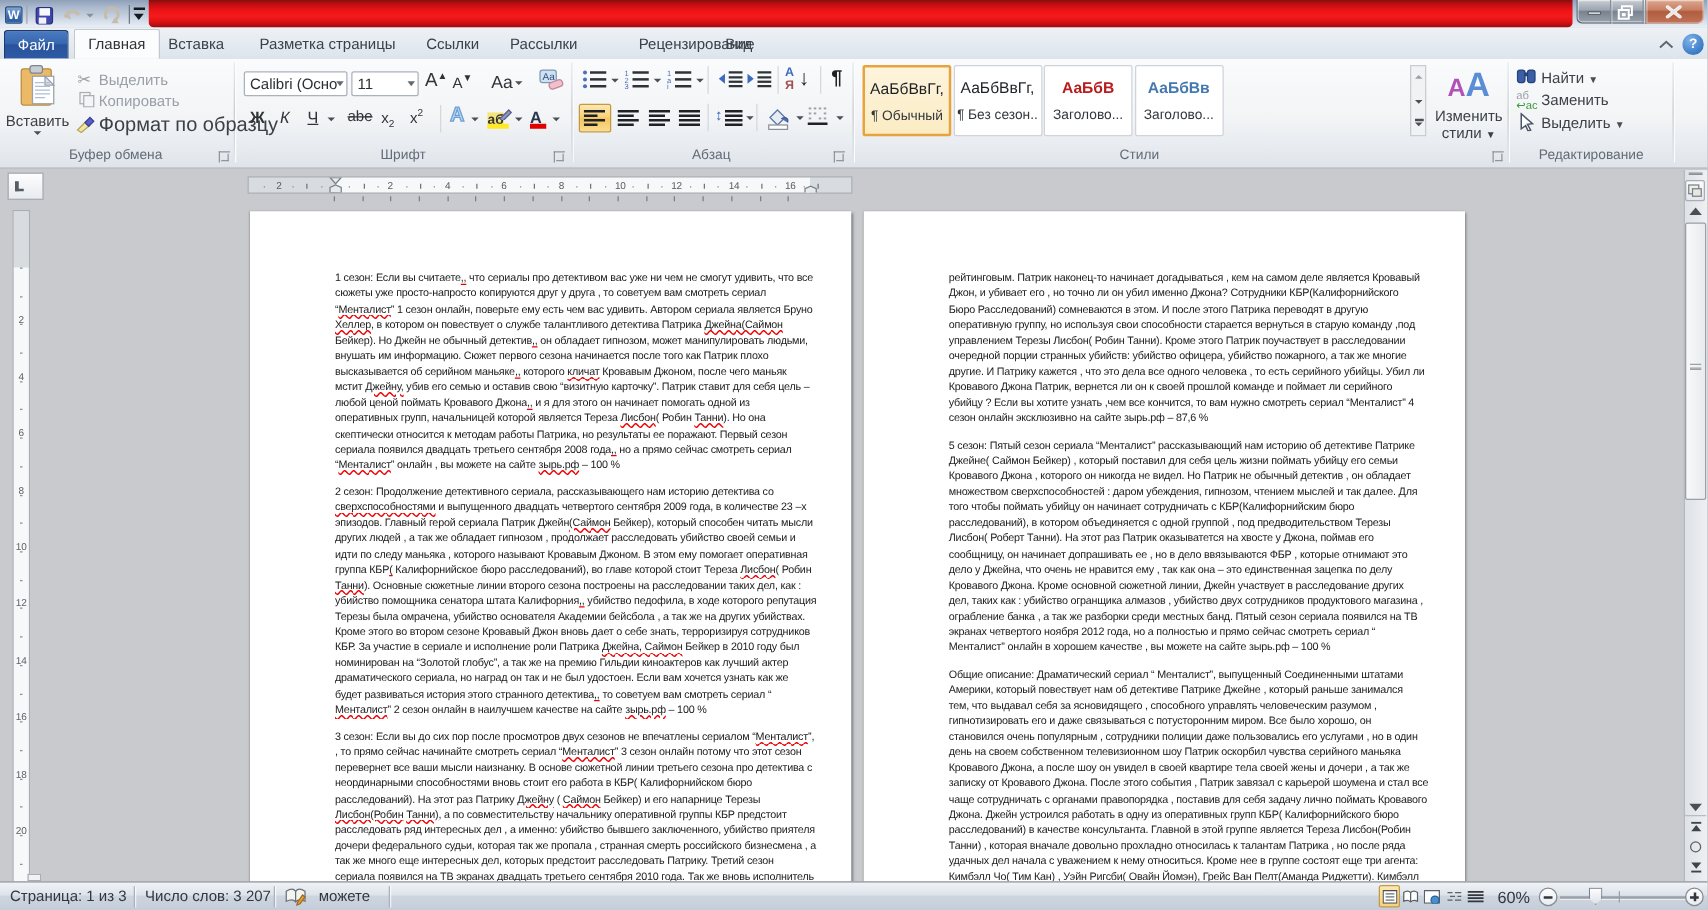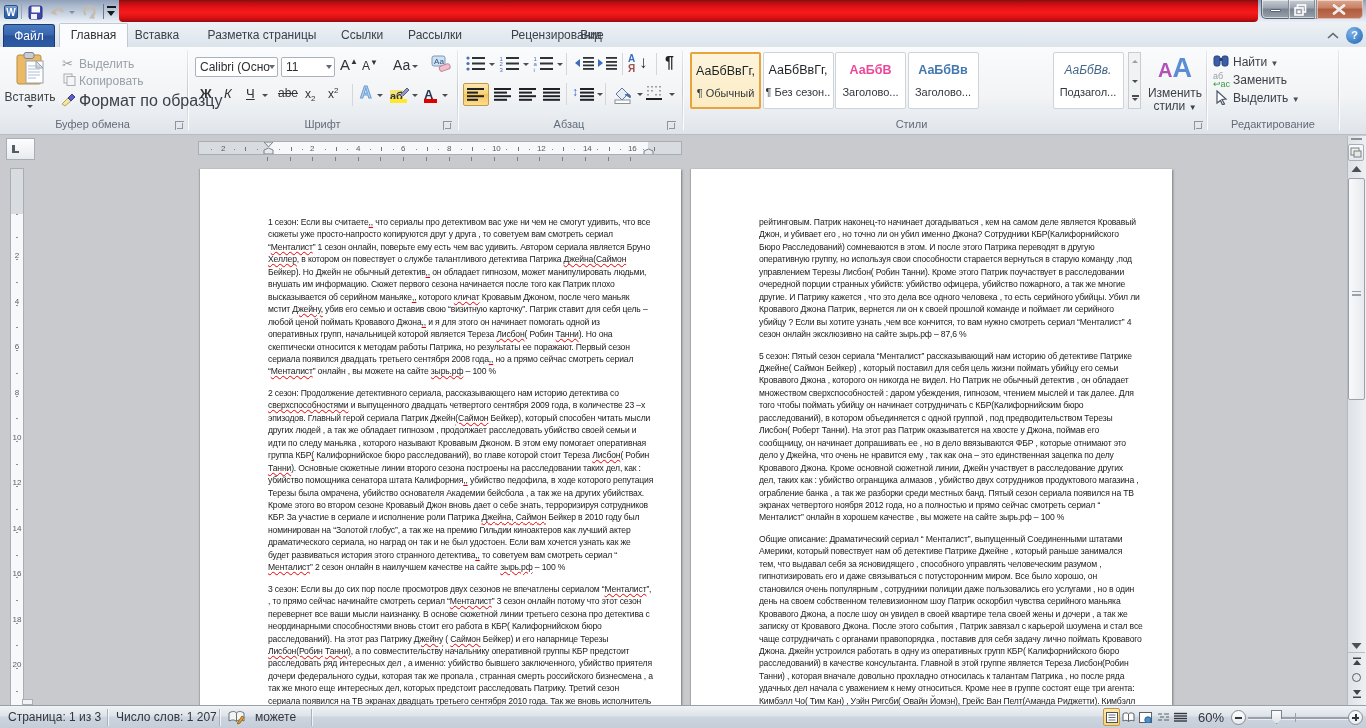--- a/index.html
+++ b/index.html
@@ -282,30 +282,26 @@
 <div class="glaunch" style="left:667px;"></div>
 <div class="stcard" style="left:690.0px;border:2px solid #e8a33d;background:linear-gradient(180deg,#fdf4dd,#fbecc3);">
 <div class="stprev" style="color:#1e2226;">АаБбВвГг,</div>
 <div class="stname">¶ Обычный</div>
     </div>
 <div class="stcard" style="left:762.5px;">
 <div class="stprev" style="color:#1e2226;">АаБбВвГг,</div>
 <div class="stname">¶ Без сезон...</div>
     </div>
 <div class="stcard" style="left:835.0px;">
-<div class="stprev" style="color:#ec4899;font-weight:bold;">АаБбВ</div>
+<div class="stprev" style="color:#b91c1c;font-weight:bold;">АаБбВ</div>
 <div class="stname">Заголово...</div>
     </div>
 <div class="stcard" style="left:907.5px;">
 <div class="stprev" style="color:#4478b0;font-weight:bold;">АаБбВв</div>
 <div class="stname">Заголово...</div>
-    </div>
-<div class="stcard" style="left:1052.5px;">
-<div class="stprev" style="color:#44668c;font-style:italic;font-size:12px;">АаБбВв.</div>
-<div class="stname">Подзагол...</div>
     </div>
 <div class="abs" style="left:1128px;top:5px;width:13px;height:57px;background:#f0f2f4;border:1px solid #c8cdd3;">
 <div class="dropar abs" style="left:3px;top:7px;transform:rotate(180deg);border-top-color:#9aa0a8;"></div>
 <div class="dropar abs" style="left:3px;top:27px;"></div>
 <div class="abs" style="left:3px;top:42px;width:7px;height:1.5px;background:#4a4f56;"></div>
       <div class="dropar abs" style="left:3px;top:45px;"></div>
 </div>
 <div class="abs" style="left:1150px;top:6px;width:50px;height:40px;text-align:center;"><span style="font-size:20px;font-weight:bold;color:#b052b8;">А</span><span style="font-size:27px;font-weight:bold;color:#5b8dd4;">А</span></div>
 <div class="btnlbl" style="left:1140px;top:40px;width:70px;text-align:center;font-size:12px;line-height:13px;">Изменить<br>стили <span style="font-size:8px;">▼</span></div>
 <div class="glabel" style="left:684px;width:455px;">Стили</div>
@@ -471,21 +467,21 @@
 <div class="abs" style="left:1352px;top:537px;width:9px;height:9px;border:1.5px solid #5a6066;border-radius:50%;"></div>
 <svg class="abs" style="left:1352px;top:553px;" width="10" height="10">
       <path d="M1 1 L9 1 L5 6 Z" fill="#3e444c"></path>
       <rect x="1" y="7.5" width="8" height="1.5" fill="#3e444c"></rect>
     </svg>
 <div class="abs" style="left:22px;top:563px;width:11px;height:6px;background:#f0f2f4;border:1px solid #a8aeb5;"></div>
 </div>
 <div id="statusbar" class="abs">
 <div class="stxt" style="left:8px;">Страница: 1 из 3</div>
 <div class="ssep" style="left:107px;"></div>
-<div class="stxt" style="left:116px;">Число слов: 1 207</div>
+<div class="stxt" style="left:116px;">Число слов: 3 207</div>
 <div class="ssep" style="left:219px;"></div>
 <svg class="abs" style="left:228px;top:4px;" width="17" height="15">
       <path d="M1 3 C4 1,7 1,8.5 3 C10 1,13 1,16 3 L16 11 C13 9.5,10 9.5,8.5 11.5 C7 9.5,4 9.5,1 11 Z" fill="#f4f5f0" stroke="#6a7078"></path>
       <line x1="8.5" y1="3" x2="8.5" y2="11.5" stroke="#6a7078"></line>
       <path d="M10 12 L14 6 L16 7.5 L12 13 L9.5 14 Z" fill="#e8a030" stroke="#9a6820"></path>
     </svg>
 <div class="stxt" style="left:255px;">можете</div>
 <div class="ssep" style="left:311px;"></div>
 <div class="viewbtn" style="left:1103px;background:linear-gradient(180deg,#fde8b0,#f9d27a);border:1px solid #c29a45;border-radius:2px;"></div>
 <svg class="abs" style="left:1106px;top:6px;" width="12" height="11">

